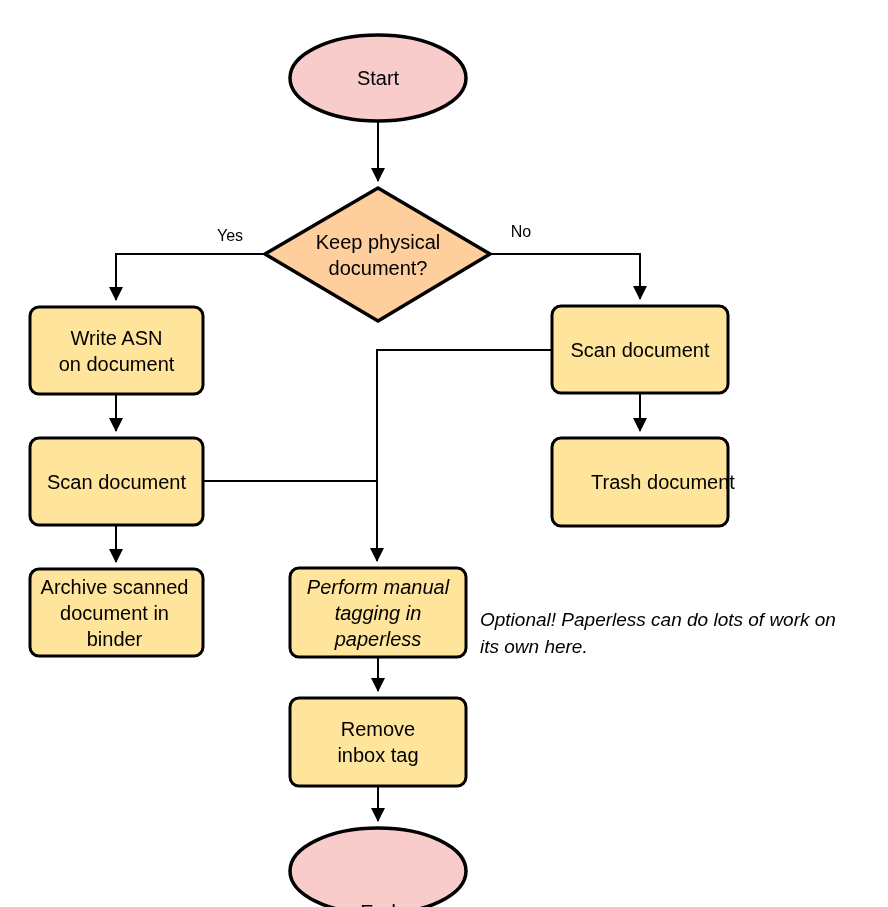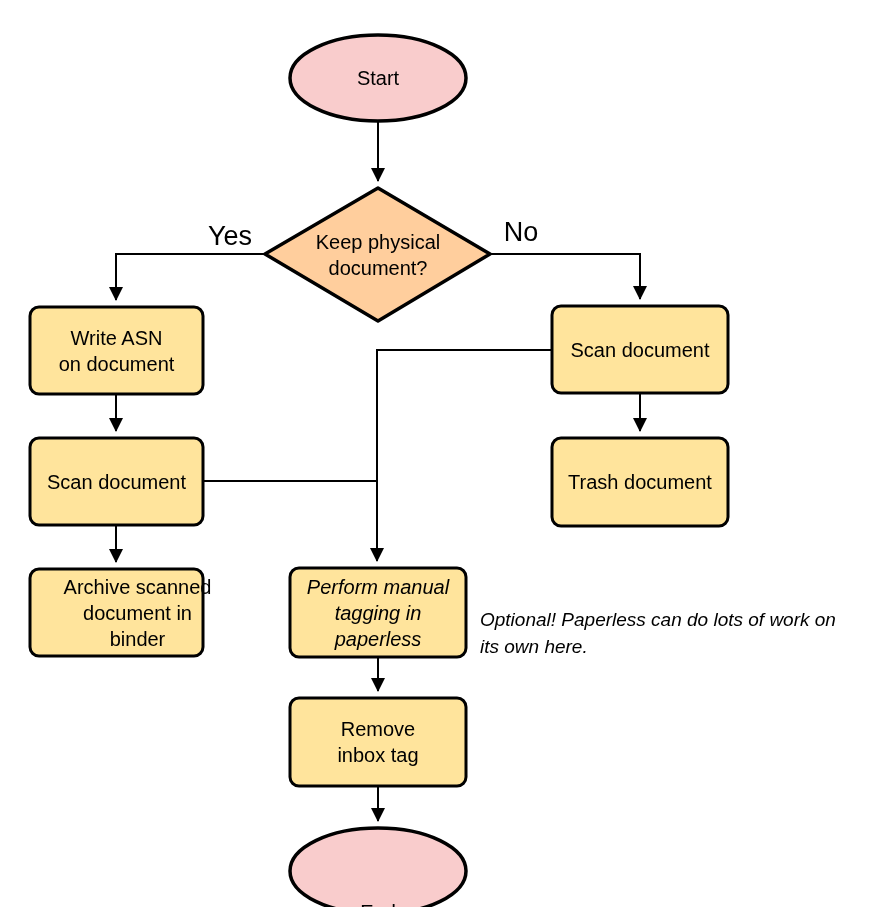--- a/index.html
+++ b/index.html
@@ -36,21 +36,21 @@
     text-align: center;
     white-space: pre-line;
     font-size: 20px;
     line-height: 26px;
     color: #000000;
     pointer-events: none;
   }
   .edge-label {
     position: absolute;
     text-align: center;
-    font-size: 27px;
+    font-size: 16px;
     line-height: 24px;
     color: #000000;
   }
   .annotation {
     position: absolute;
     left: 480px;
     top: 590px;
     width: 420px;
     font-size: 19px;
     font-style: italic;
@@ -101,25 +101,25 @@
     <rect class="shape-process" x="290" y="682" width="176" height="88" rx="9"></rect>
     <ellipse class="shape-terminal" cx="378" cy="855" rx="88" ry="43"></ellipse>
   </svg>
 
   <div class="node-label" style="left:290px; top:19px;  width:176px; height:86px;">Start</div>
   <div class="node-label" style="left:30px;  top:291px; width:173px; height:87px;">Write ASN
 on document</div>
   <div class="node-label" style="left:298px; top:187px; width:160px; height:104px;">Keep physical
 document?</div>
   <div class="node-label" style="left:30px;  top:422px; width:173px; height:87px;">Scan document</div>
-  <div class="node-label" style="left:47px;  top:553px; width:181px; height:87px;border-radius:22px;">Archive scanned
+  <div class="node-label" style="left:24px;  top:553px; width:181px; height:87px;border-radius:22px;">Archive scanned
 document in
 binder</div>
   <div class="node-label" style="left:552px; top:290px; width:176px; height:87px;">Scan document</div>
-  <div class="node-label" style="left:552px; top:422px; width:176px; height:88px;">Trash document</div>
+  <div class="node-label" style="left:552px; top:422px; width:176px; height:88px;padding-left:23px;">Trash document</div>
   <div class="node-label" style="left:290px; top:552px; width:176px; height:89px;font-style:italic;">Perform manual
 tagging in
 paperless</div>
   <div class="node-label" style="left:290px; top:682px; width:176px; height:88px;">Remove
 inbox tag</div>
   <div class="node-label" style="left:290px; top:853px; width:176px; height:85px;">End</div>
 
   <div class="edge-label" style="left:200px; top:208px; width:60px;">Yes</div>
   <div class="edge-label" style="left:491px; top:204px; width:60px;">No</div>
 

